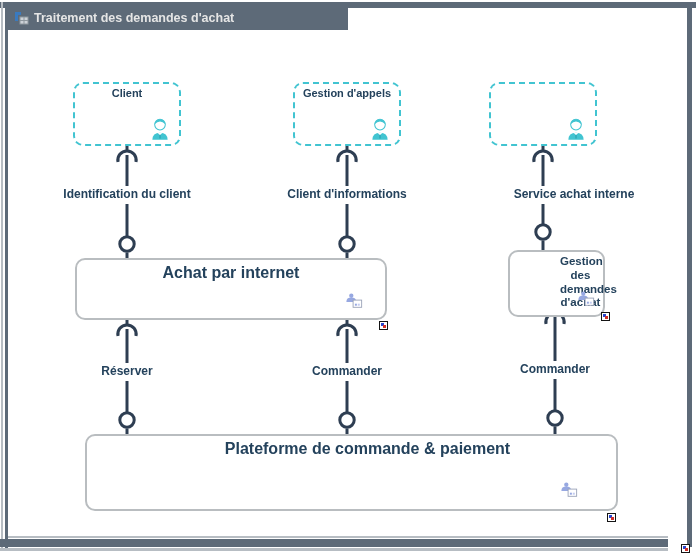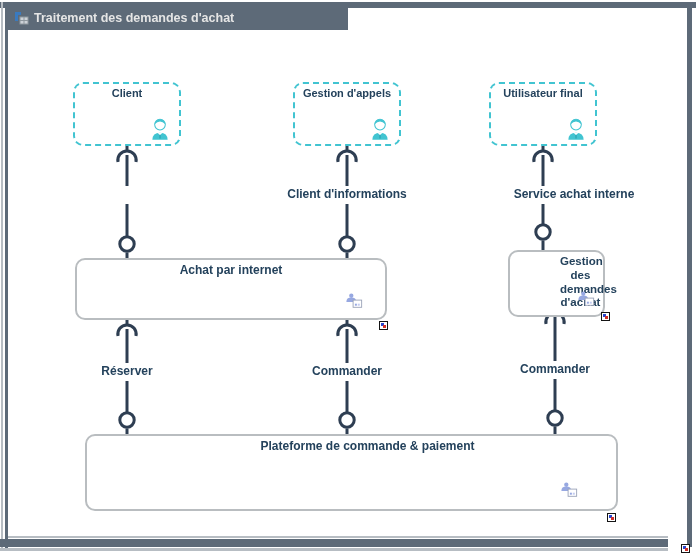--- a/index.html
+++ b/index.html
@@ -25,21 +25,21 @@
   .actor{position:absolute;width:108px;height:64px;background:#fff;
          border:2px dashed var(--teal,#41c4d1);border-radius:10px;box-sizing:border-box;}
   .actor .box-title{display:block;text-align:center;padding-top:3px;
          font-size:11px;font-weight:700;color:var(--text,#24425c);}
   .actor svg.person{position:absolute;right:8px;bottom:3px;}
 
   
   .app{position:absolute;background:#fff;border:2px solid var(--box-border,#b9bdc0);
        border-radius:10px;box-sizing:border-box;}
   .app .box-title{display:block;text-align:center;padding:3px 4px 0 4px;
-       font-size:12px;font-weight:700;color:var(--text,#24425c);line-height:1.2;}
+       font-size:16px;font-weight:700;color:var(--text,#24425c);line-height:1.2;}
   .app svg.appicon{position:absolute;}
 
   
   .connector{position:absolute;width:24px;}
   .conn-stroke{stroke:var(--line,#2e3e52);stroke-width:3;fill:none;stroke-linecap:butt;}
   .conn-ball{stroke:var(--line,#2e3e52);stroke-width:3;fill:#fff;}
   .conn-label{position:absolute;left:50%;transform:translateX(-50%);
       white-space:nowrap;font-size:12px;font-weight:700;color:var(--text,#24425c);}
 
   
@@ -76,20 +76,21 @@
 
   <div class="connector" style="left:115px;top:146px;height:112px;">
     <svg width="24" height="112" viewBox="0 0 24 112">
       <line class="conn-stroke" x1="12" y1="0" x2="12" y2="5"></line>
       <path class="conn-stroke" d="M3 16 A9.2 9.2 0 1 1 21 16"></path>
       <line class="conn-stroke" x1="12" y1="9" x2="12" y2="40"></line>
       <line class="conn-stroke" x1="12" y1="58" x2="12" y2="90"></line>
       <circle class="conn-ball" cx="12" cy="98" r="7.2"></circle>
       <line class="conn-stroke" x1="12" y1="106.5" x2="12" y2="112"></line>
     </svg>
+    <span class="conn-label" style="top:41px;">Identification du client</span>
   </div>
 
   <div class="connector" style="left:335px;top:146px;height:112px;">
     <svg width="24" height="112" viewBox="0 0 24 112">
       <line class="conn-stroke" x1="12" y1="0" x2="12" y2="5"></line>
       <path class="conn-stroke" d="M3 16 A9.2 9.2 0 1 1 21 16"></path>
       <line class="conn-stroke" x1="12" y1="9" x2="12" y2="40"></line>
       <line class="conn-stroke" x1="12" y1="58" x2="12" y2="90"></line>
       <circle class="conn-ball" cx="12" cy="98" r="7.2"></circle>
       <line class="conn-stroke" x1="12" y1="106.5" x2="12" y2="112"></line>
@@ -161,21 +162,20 @@
     <svg class="person" width="22" height="26" viewBox="0 0 26 30">
       <path class="p-fill" d="M4 29 q0 -8.5 9 -8.5 q9 0 9 8.5 z"></path>
       <circle cx="13" cy="11" r="6.3" fill="#fff" stroke="#41c4d1" stroke-width="1.2"></circle>
       <path class="p-fill" d="M6.7 10.5 a6.3 5.8 0 0 1 12.6 0 q-3.1 -3.2 -6.3 -3.2 q-3.2 0 -6.3 3.2 z"></path>
       <path d="M10.2 20.5 l2.8 3.2 l2.8 -3.2 z" fill="#fff"></path>
       <rect class="p-tie" x="12.1" y="23" width="1.8" height="4.5"></rect>
     </svg>
   </div>
 
   <div class="actor" style="left:489px;top:82px;">
-    <span class="box-title">Utilisateur final</span>
     <svg class="person" width="22" height="26" viewBox="0 0 26 30">
       <path class="p-fill" d="M4 29 q0 -8.5 9 -8.5 q9 0 9 8.5 z"></path>
       <circle cx="13" cy="11" r="6.3" fill="#fff" stroke="#41c4d1" stroke-width="1.2"></circle>
       <path class="p-fill" d="M6.7 10.5 a6.3 5.8 0 0 1 12.6 0 q-3.1 -3.2 -6.3 -3.2 q-3.2 0 -6.3 3.2 z"></path>
       <path d="M10.2 20.5 l2.8 3.2 l2.8 -3.2 z" fill="#fff"></path>
       <rect class="p-tie" x="12.1" y="23" width="1.8" height="4.5"></rect>
     </svg>
   </div>
 
   <div class="app" style="left:75px;top:258px;width:312px;height:62px;">

